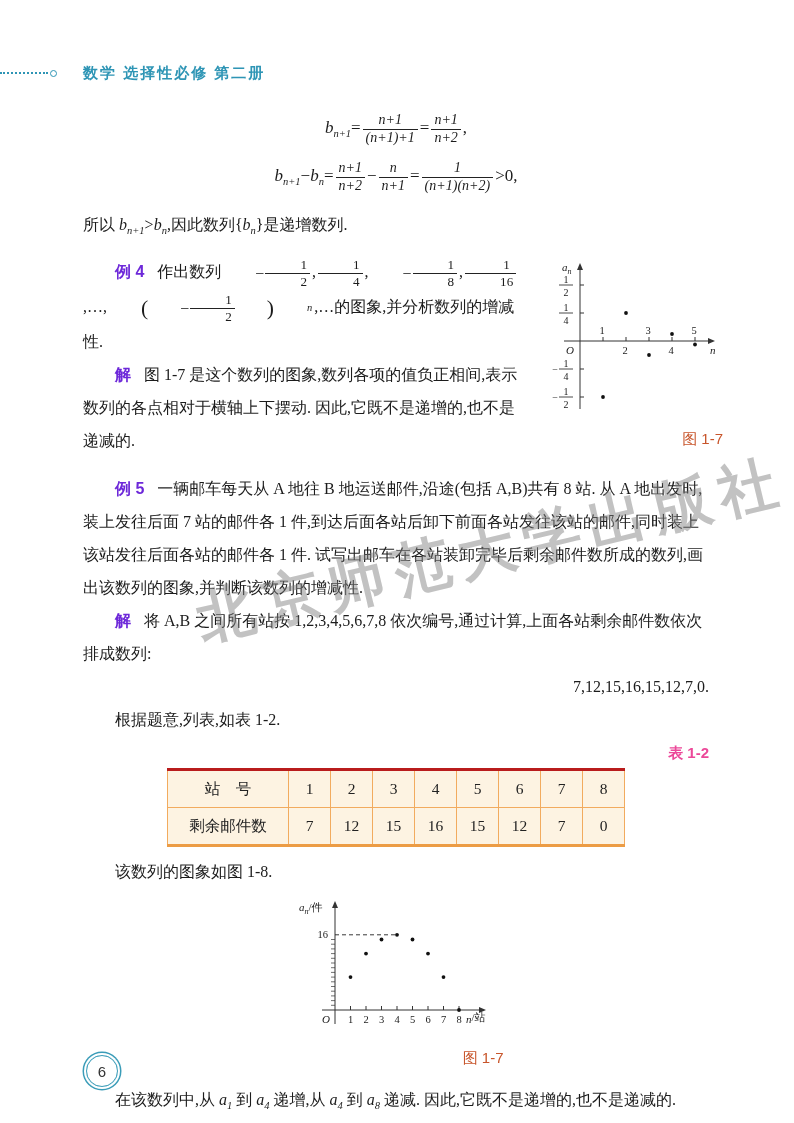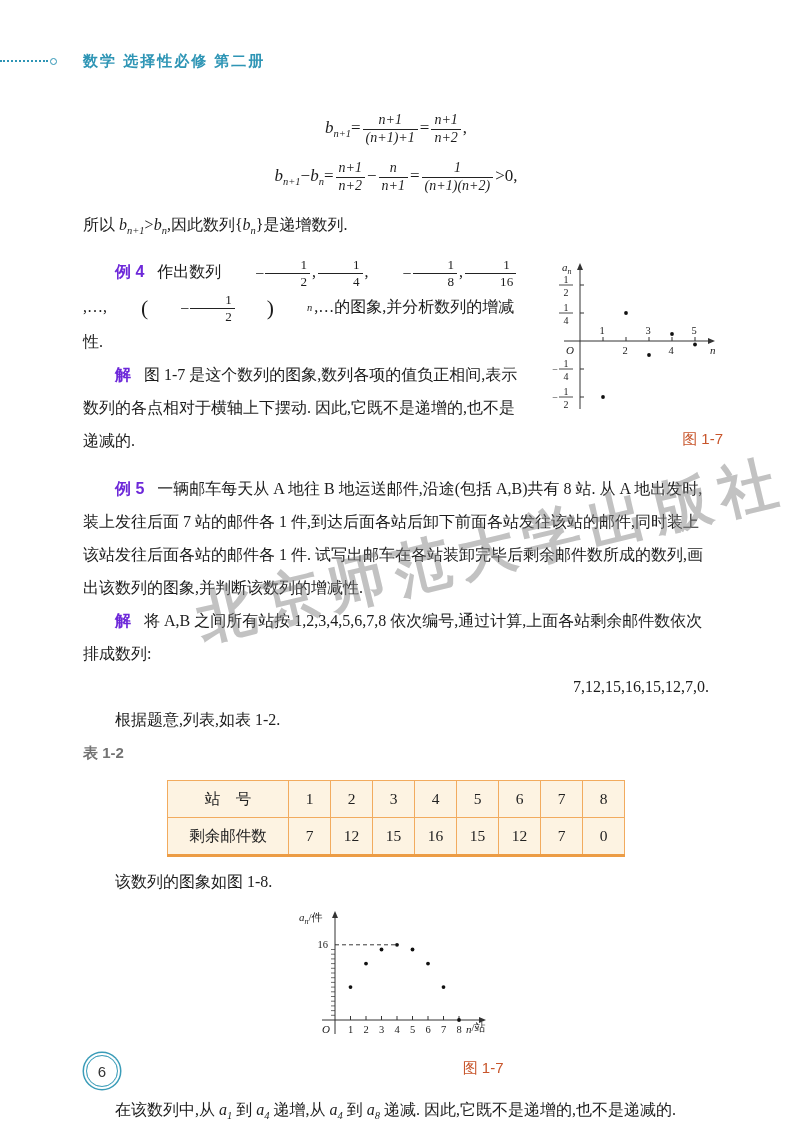--- a/index.html
+++ b/index.html
@@ -1,19 +1,19 @@
 <!DOCTYPE html>
 <html><head>
 <meta charset="utf-8">
 <style>
   html,body{margin:0;padding:0;background:#e8e8e8;}
   .page{width:794px;height:1123px;position:relative;background:#ffffff;margin:0 auto;overflow:hidden;
         font-family:"Liberation Serif",serif;color:#1c1c1c;}
   
-  .hdr{position:absolute;top:52px;left:0;display:flex;align-items:center;height:18px;}
+  .hdr{position:absolute;top:64px;left:0;display:flex;align-items:center;height:18px;}
   .hdr-rule{width:48px;border-top:2px dotted #2e95b5;height:0;}
   .hdr-ring{width:5px;height:5px;border:1.5px solid #2e95b5;border-radius:50%;margin-left:2px;background:#fff;}
   .hdr-title{font-family:"Liberation Sans",sans-serif;font-weight:700;font-size:15px;color:#2e95b5;
              margin-left:26px;letter-spacing:2px;}
   
   .main{position:absolute;left:83px;top:102px;width:626px;font-size:16px;line-height:33px;}
   p{margin:0;text-indent:2em;}
   p.noindent{text-indent:0;}
   .exlabel{font-family:"Liberation Sans",sans-serif;font-weight:700;color:#6d28d9;margin-right:13px;}
   
@@ -32,22 +32,22 @@
   
   .ex4{margin-top:14px;}
   .ex4:after{content:"";display:block;clear:both;}
   .figblock{text-align:right;}
   .fig17-block{float:right;width:186px;margin:-8px -14px 2px 14px;}
   .figcap{color:#c8552b;font-size:15px;line-height:22px;font-family:"Liberation Sans",sans-serif;}
   .ex5{margin-top:15px;}
   .seqline{text-align:right;text-indent:0;}
   
   .tblwrap{margin-top:4px;}
-  .tcap{text-align:left;font-family:"Liberation Sans",sans-serif;font-weight:700;font-size:15px;line-height:26px;color:#737373;}
-  table.tbl{border-collapse:collapse;margin:14px auto 0;border-top:1px solid #b91c1c;border-bottom:3px solid #ec9c45;}
+  .tcap{text-align:right;font-family:"Liberation Sans",sans-serif;font-weight:700;font-size:15px;line-height:26px;color:#ec4899;}
+  table.tbl{border-collapse:collapse;margin:2px auto 0;border-top:3px solid #b91c1c;border-bottom:3px solid #ec9c45;}
   table.tbl th,table.tbl td{border:1px solid #f2ab5e;background:#fdf3e2;font-weight:400;text-align:center;
        font-size:15.5px;color:#222;height:34px;font-family:"Liberation Serif",serif;}
   table.tbl th{width:118px;}
   table.tbl td{width:39px;}
   
   .fig18-block{width:215px;margin:6px auto 0;}
   .p-fig18{margin-top:8px;}
   .p-final{margin-top:14px;}
   
   .wm{position:absolute;left:198px;top:590px;font-size:58px;line-height:62px;letter-spacing:9px;

